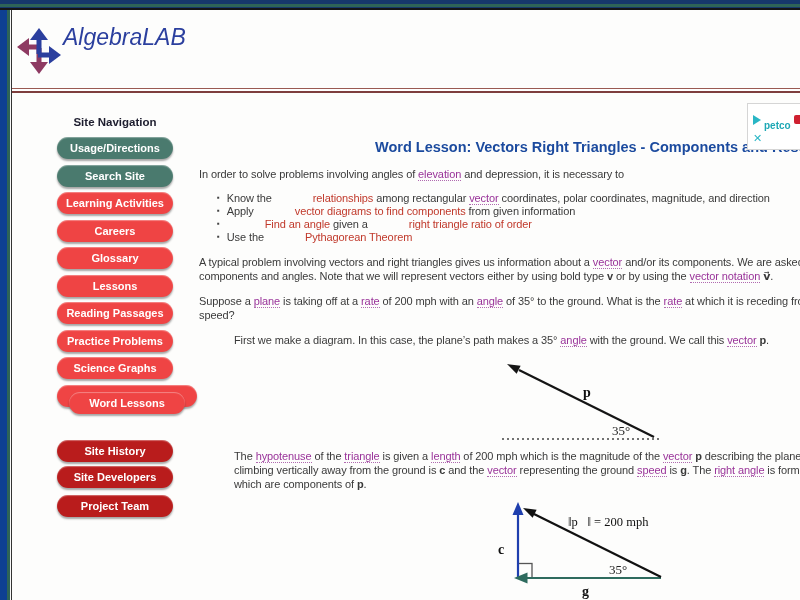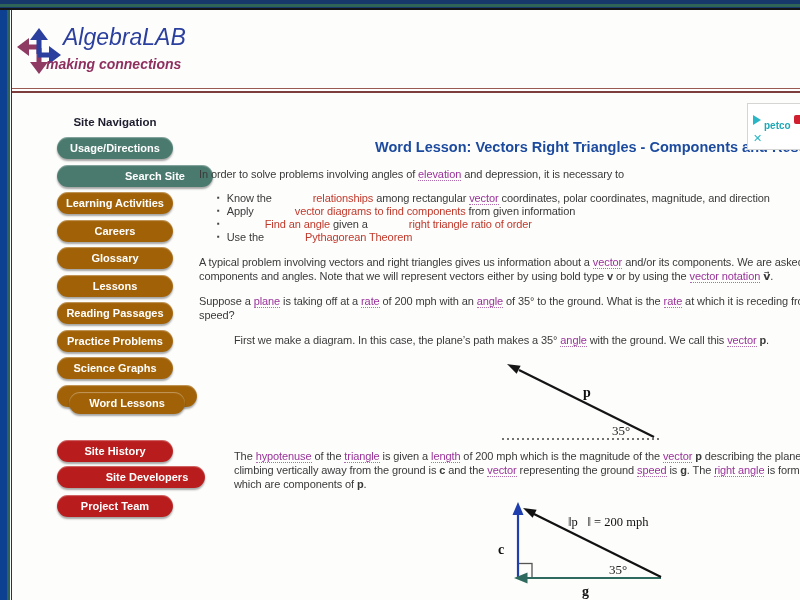--- a/index.html
+++ b/index.html
@@ -19,21 +19,21 @@
   .logo-svg{position:absolute;left:16px;top:27px;}
   .maroon-rule{position:absolute;left:12px;right:0;top:88px;height:2px;background:#fff;
                border-top:1px solid #9a5a52;border-bottom:2px solid #7e3e3e;}
   
   .sidenav-title{position:absolute;left:40px;top:116px;width:150px;text-align:center;
                  font-size:11.5px;font-weight:bold;color:#1d1d2e;}
   .nav-btn{position:absolute;left:57px;width:116px;height:22px;border-radius:11px;color:#fff;
            font-weight:bold;font-size:11px;text-align:center;line-height:22px;cursor:pointer;
            box-shadow:0 2px 2px rgba(60,60,60,.45), inset 0 1px 1px rgba(255,255,255,.35);}
   .g-teal{background:#4a7a6e;}
-  .g-blue{background:#a16207;}
+  .g-blue{background:#ef4444;}
   .g-maroon{background:#b91c1c;}
   
   .ad-box{position:absolute;left:747px;top:103px;width:120px;height:45px;background:#fff;
           border:1px solid #d5d5d5;z-index:20;font-size:10px;}
   .ad-row{display:flex;align-items:center;gap:3px;padding:4px 0 0 5px;}
   .adchoices-tri{width:0;height:0;border-left:8px solid #29b6c5;border-top:5px solid transparent;
           border-bottom:5px solid transparent;}
   .ad-brand{color:#1fa8b5;font-weight:bold;font-size:10px;margin-top:12px;}
   .ad-logo{display:inline-block;width:11px;height:9px;background:#cf2030;border-radius:2px;}
   .ad-close{color:#29b6c5;font-size:11px;padding:2px 0 0 5px;cursor:pointer;line-height:11px;}
@@ -64,38 +64,37 @@
     <rect x="20.5" y="21" width="5" height="14" fill="#8e3a62"></rect>
     <polygon points="23,47 14,35 32,35" fill="#8e3a62"></polygon>
     <rect x="13" y="17.5" width="12" height="5" fill="#8e3a62"></rect>
     <polygon points="1,20 13,11 13,29" fill="#8e3a62"></polygon>
     <rect x="20.5" y="13" width="5" height="14" fill="#2b3f9e"></rect>
     <polygon points="23,1 14,13 32,13" fill="#2b3f9e"></polygon>
     <rect x="22" y="25.5" width="11" height="5" fill="#2b3f9e"></rect>
     <polygon points="45,28 33,19 33,37" fill="#2b3f9e"></polygon>
   </svg>
   <div class="site-name">AlgebraLAB</div>
-  <div class="tagline">making connections</div>
   <div class="maroon-rule"></div>
 
   <div class="sidenav-title">Site Navigation</div>
   <div>
       <div class="nav-btn g-teal" style="top: 137px;">Usage/Directions</div>
-      <div class="nav-btn g-teal" style="top: 164.5px; padding-left: 40px;">Search Site</div>
+      <div class="nav-btn g-teal" style="top: 164.5px;">Search Site</div>
       <div class="nav-btn g-blue" style="top: 192px;">Learning Activities</div>
       <div class="nav-btn g-blue" style="top: 219.5px;">Careers</div>
       <div class="nav-btn g-blue" style="top: 247px;">Glossary</div>
       <div class="nav-btn g-blue" style="top: 274.5px;">Lessons</div>
       <div class="nav-btn g-blue" style="top: 302px;">Reading Passages</div>
       <div class="nav-btn g-blue" style="top: 329.5px;">Practice Problems</div>
       <div class="nav-btn g-blue" style="top: 357px;">Science Graphs</div>
       <div class="nav-btn g-blue" style="top: 384.5px; padding-left: 24px;">Study Aids</div>
       <div class="nav-btn g-blue" style="top: 392px; margin-left: 12px;">Word Lessons</div>
       <div class="nav-btn g-maroon" style="top: 439.5px;">Site History</div>
-      <div class="nav-btn g-maroon" style="top: 466px; padding-left: 32px;">Site Developers</div>
+      <div class="nav-btn g-maroon" style="top: 466px;">Site Developers</div>
       <div class="nav-btn g-maroon" style="top: 494.5px;">Project Team</div>
     </div>
 
   <div class="ad-box">
     <div class="ad-row">
       <span class="adchoices-tri"></span>
       <span class="ad-brand">petco</span>
       <span class="ad-logo"></span>
     </div>
     <div class="ad-close">✕</div>

